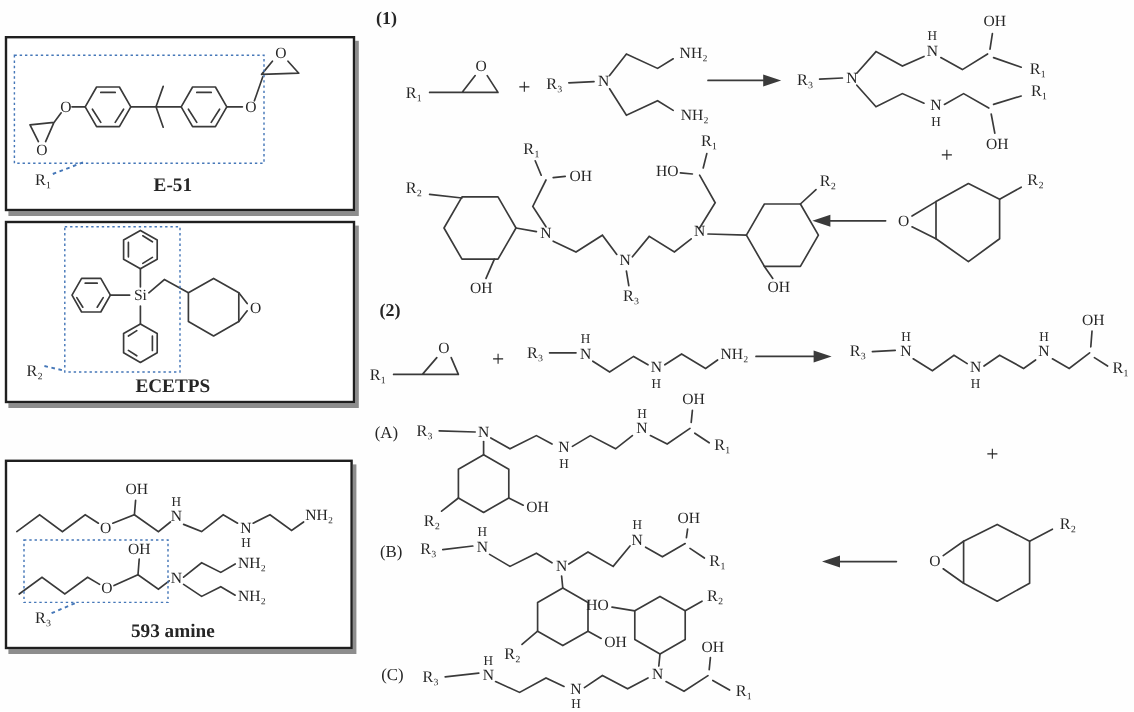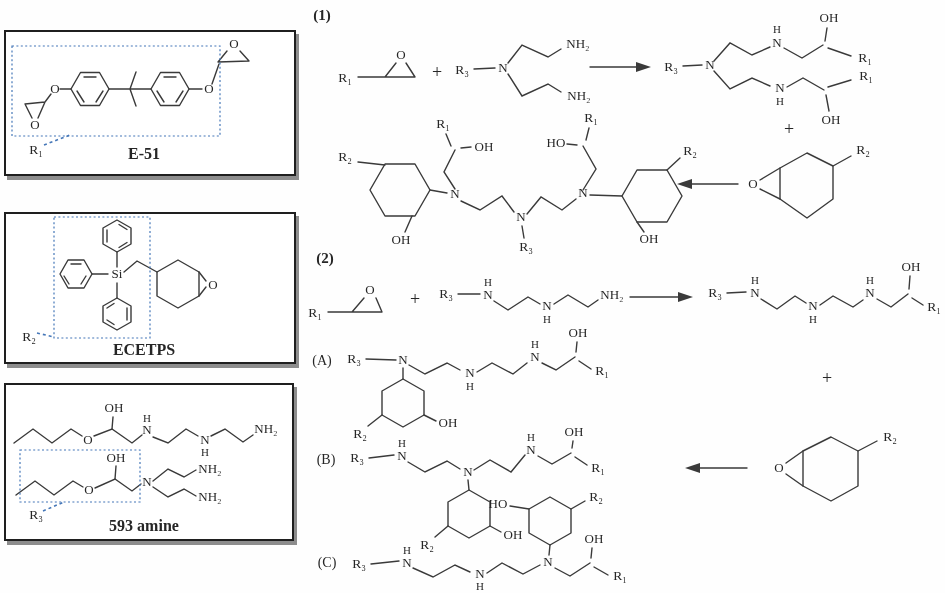--- a/index.html
+++ b/index.html
@@ -49,21 +49,21 @@
         <path class="b" d="M206,52 L213,32 M212,30 L243,29 M212,30 L221,19 M243,29 L234,19"></path>
         <text x="228" y="16">O</text>
       </g>
       <rect class="dash" x="6" y="14" width="208" height="90"></rect>
       <line class="dashl" x1="38" y1="113" x2="64" y2="103"></line>
       <text class="rl" x="30" y="122">R₁</text>
       <text class="name" x="138" y="127">E-51</text>
     </svg>
   </div>
 
-  <div class="panel" style="left:4px;top:212px;width:288px;height:148px">
+  <div class="panel" style="left:4px;top:184px;width:288px;height:148px">
     <svg viewBox="0 0 288 148" preserveAspectRatio="none">
       <g>
         <g>
           <path class="ring" d="M111,38 L97,30 L97,14 L111,6 L125,14 L125,30 Z"></path>
           <path class="b" d="M101,28 L101,16 M113,10.5 L121,15.5 M121,28.5 L113,33.5"></path>
           <line class="b" x1="111" y1="38" x2="111" y2="53"></line>
         </g>
         <g>
           <path class="ring" d="M86,60 L78,46 L62,46 L54,60 L62,74 L78,74 Z"></path>
           <path class="b" d="M65,50 L75,50 M80,62 L75,70 M58,62 L63,70"></path>

